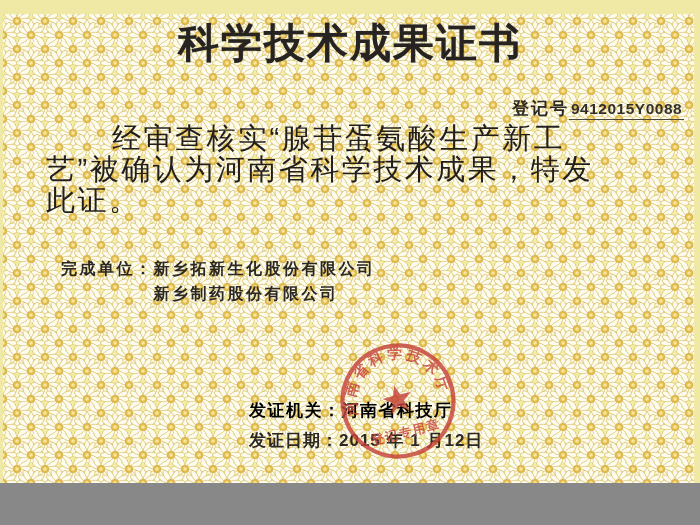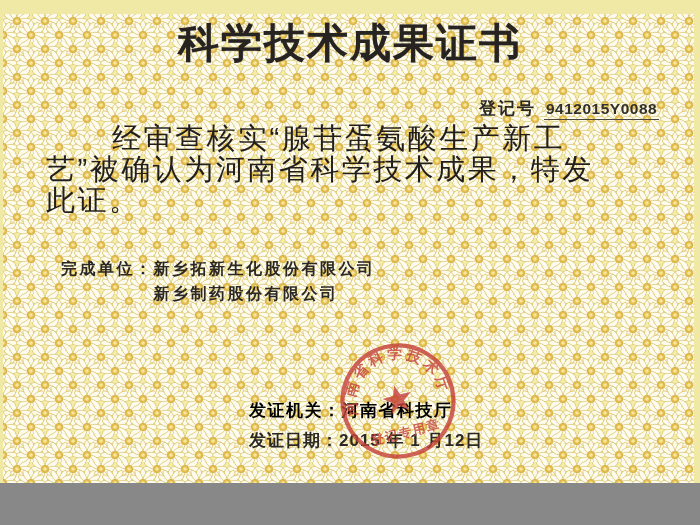--- a/index.html
+++ b/index.html
@@ -38,29 +38,29 @@
     text-shadow: 0 0 1px rgba(40,35,30,.4);
     white-space: nowrap;
   }
 
   .reg-line {
     top: 97px;
     left: 479px;
     display: flex;
     align-items: baseline;
     white-space: nowrap;
+    padding-left: 33px;
   }
   .reg-label {
     font-size: 17px;
     font-weight: 700;
     letter-spacing: 2px;
     color: #2b2824;
   }
   .reg-number {
-    margin-left: 8px;
     font-size: 15.5px;
     font-weight: 600;
     letter-spacing: 0.5px;
     color: #33302b;
     border-bottom: 1.5px solid #4a463f;
     padding: 0 2px 1px 2px;
   }
 
   .body-text {
     top: 123px;

